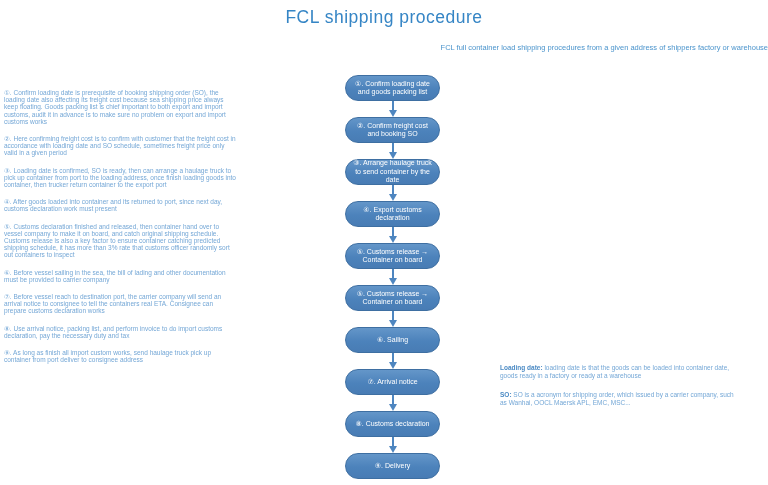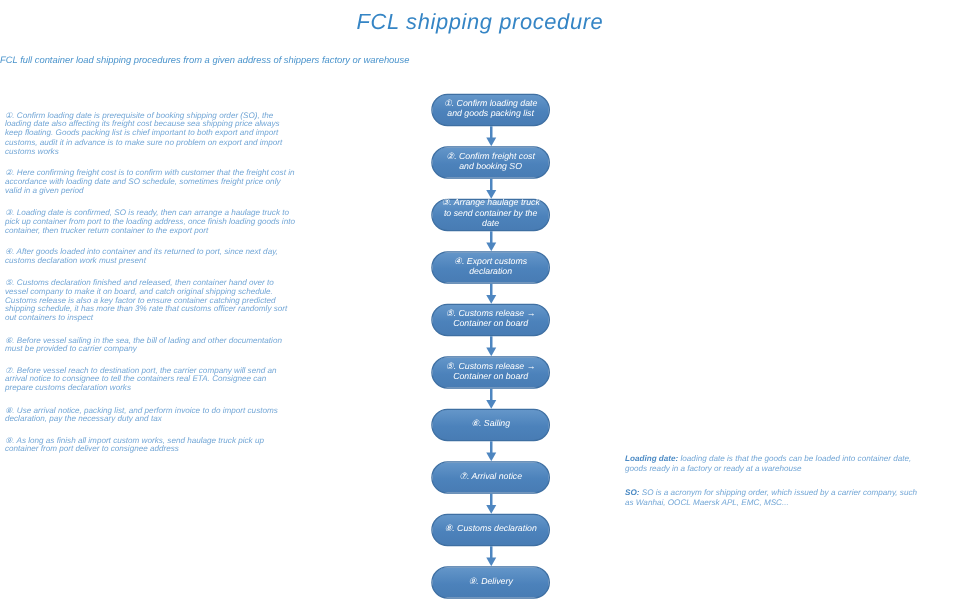--- a/index.html
+++ b/index.html
@@ -6,38 +6,37 @@
   body {
     font-family: "Liberation Sans", sans-serif;
     background: #ffffff;
   }
   .page {
     position: relative;
     width: 768px;
     height: 485px;
     background: #ffffff;
     overflow: hidden;
-    font-style: italic;
   }
   .title {
     position: absolute;
     top: 7px;
     left: 0;
     width: 100%;
     text-align: center;
     font-size: 17.5px;
     color: #3585c5;
     letter-spacing: 0.5px;
   }
   .subtitle {
     position: absolute;
     top: 43px;
     left: 0;
     width: 100%;
-    text-align: left;
+    text-align: right;
     font-size: 7.5px;
     color: #4b94cc;
   }
   .left-notes {
     position: absolute;
     top: 89px;
     left: 4px;
     width: 233px;
     color: #74a7d6;
     font-size: 6.5px;

